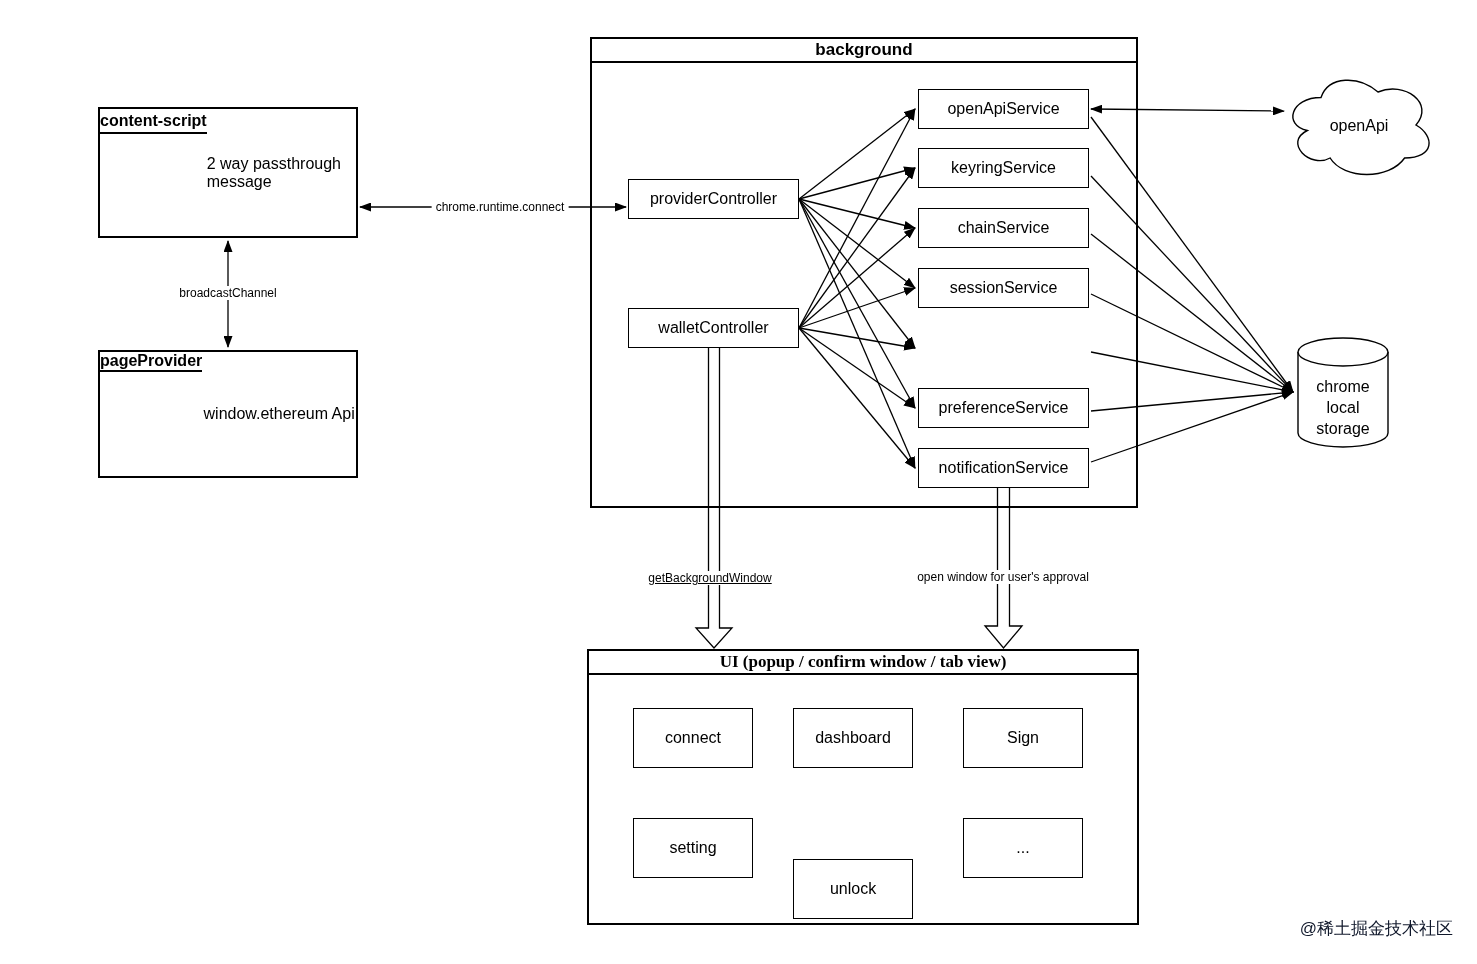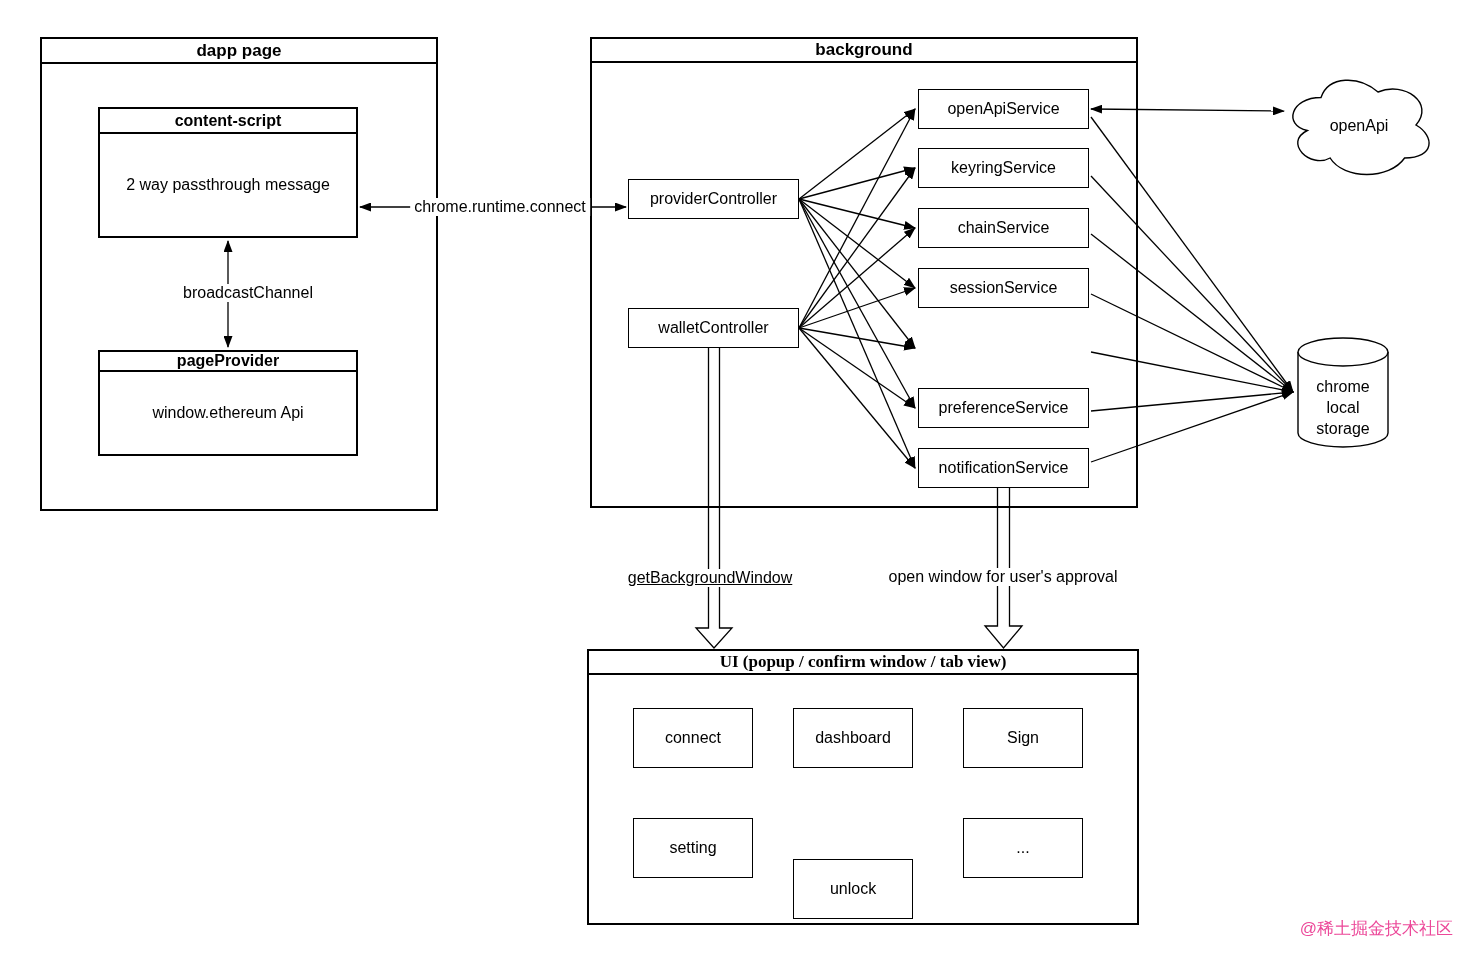--- a/index.html
+++ b/index.html
@@ -17,39 +17,39 @@
     border-bottom:2px solid #000;display:flex;align-items:center;justify-content:center;
     font-weight:bold;font-size:17px;background:transparent;
   }
   
   .node{
     position:absolute;border:1.5px solid #000;box-sizing:border-box;background:#fff;
     display:flex;align-items:center;justify-content:center;font-size:16px;z-index:2;
   }
   .titled-node{
     position:absolute;border:2px solid #000;box-sizing:border-box;background:#fff;
-    display:flex;flex-direction:column;z-index:2;
+    display:flex;flex-direction:row;z-index:2;
   }
   .titled-node .titlebar{
     border-bottom:2px solid #000;display:flex;align-items:center;justify-content:center;
     font-weight:bold;font-size:16px;
   }
   .titled-node .body{
     flex:1;display:flex;align-items:center;justify-content:center;font-size:16px;
   }
   .edge-label{
     position:absolute;transform:translate(-50%,-50%);background:#ffffff;
-    padding:0 4px;font-size:16px;white-space:nowrap;z-index:3;
+    padding:0 4px;font-size:12px;white-space:nowrap;z-index:3;
   }
   .shape-label{
     position:absolute;transform:translate(-50%,-50%);font-size:16px;text-align:center;
     line-height:21px;white-space:nowrap;z-index:3;
   }
   .watermark{
-    position:absolute;font-size:17px;color:#ec4899;z-index:3;white-space:nowrap;
+    position:absolute;font-size:17px;color:#0f172a;z-index:3;white-space:nowrap;
   }
 </style>
 </head>
 <body>
 
 <div class="canvas">
 
   <svg class="svg-layer" width="1477" height="964" viewBox="0 0 1477 964">
     <defs>
       <marker id="ae" markerWidth="12" markerHeight="9" refX="11" refY="4.5" orient="auto" markerUnits="userSpaceOnUse">
@@ -109,35 +109,32 @@
       <line x1="1091" y1="462" x2="1293" y2="392" marker-end="url(#ae)"></line>
     </g>
 
     <line x1="1091" y1="109" x2="1284" y2="111" stroke="#000" stroke-width="1.3" marker-start="url(#as)" marker-end="url(#ae)"></line>
 
     <path d="M708.5,348 L708.5,628 L696,628 L714,648 L732,628 L719.5,628 L719.5,348" fill="none" stroke="#000" stroke-width="1.3"></path>
 
     <path d="M997.5,488 L997.5,626 L985,626 L1003.5,648 L1022,626 L1009.5,626 L1009.5,488" fill="none" stroke="#000" stroke-width="1.3"></path>
   </svg>
 
-  <div class="container-box" style="left:40px;top:37px;width:398px;height:474px;">
-    <div class="titlebar" style="height:23px;">dapp page</div>
-  </div>
 
   <div class="titled-node" style="left:98px;top:107px;width:260px;height:131px;">
     <div class="titlebar" style="height:23px;">content-script</div>
     <div class="body">2 way passthrough message</div>
   </div>
 
-  <div class="titled-node" style="left:98px;top:350px;width:260px;height:106px;">
+  <div class="titled-node" style="left:98px;top:350px;width:260px;height:128px;">
     <div class="titlebar" style="height:18px;">pageProvider</div>
     <div class="body">window.ethereum Api</div>
   </div>
 
-  <div class="edge-label" style="left:228px;top:293px;margin-left:20px;">broadcastChannel</div>
+  <div class="edge-label" style="left:228px;top:293px;">broadcastChannel</div>
 
   <div class="edge-label" style="left:500px;top:207px;">chrome.runtime.connect</div>
 
   <div class="container-box" style="left:590px;top:37px;width:548px;height:471px;">
     <div class="titlebar" style="height:22px;">background</div>
   </div>
 
   <div class="node" style="left:628px;top:179px;width:171px;height:40px;">providerController</div>
 
   <div class="node" style="left:628px;top:308px;width:171px;height:40px;">walletController</div>

